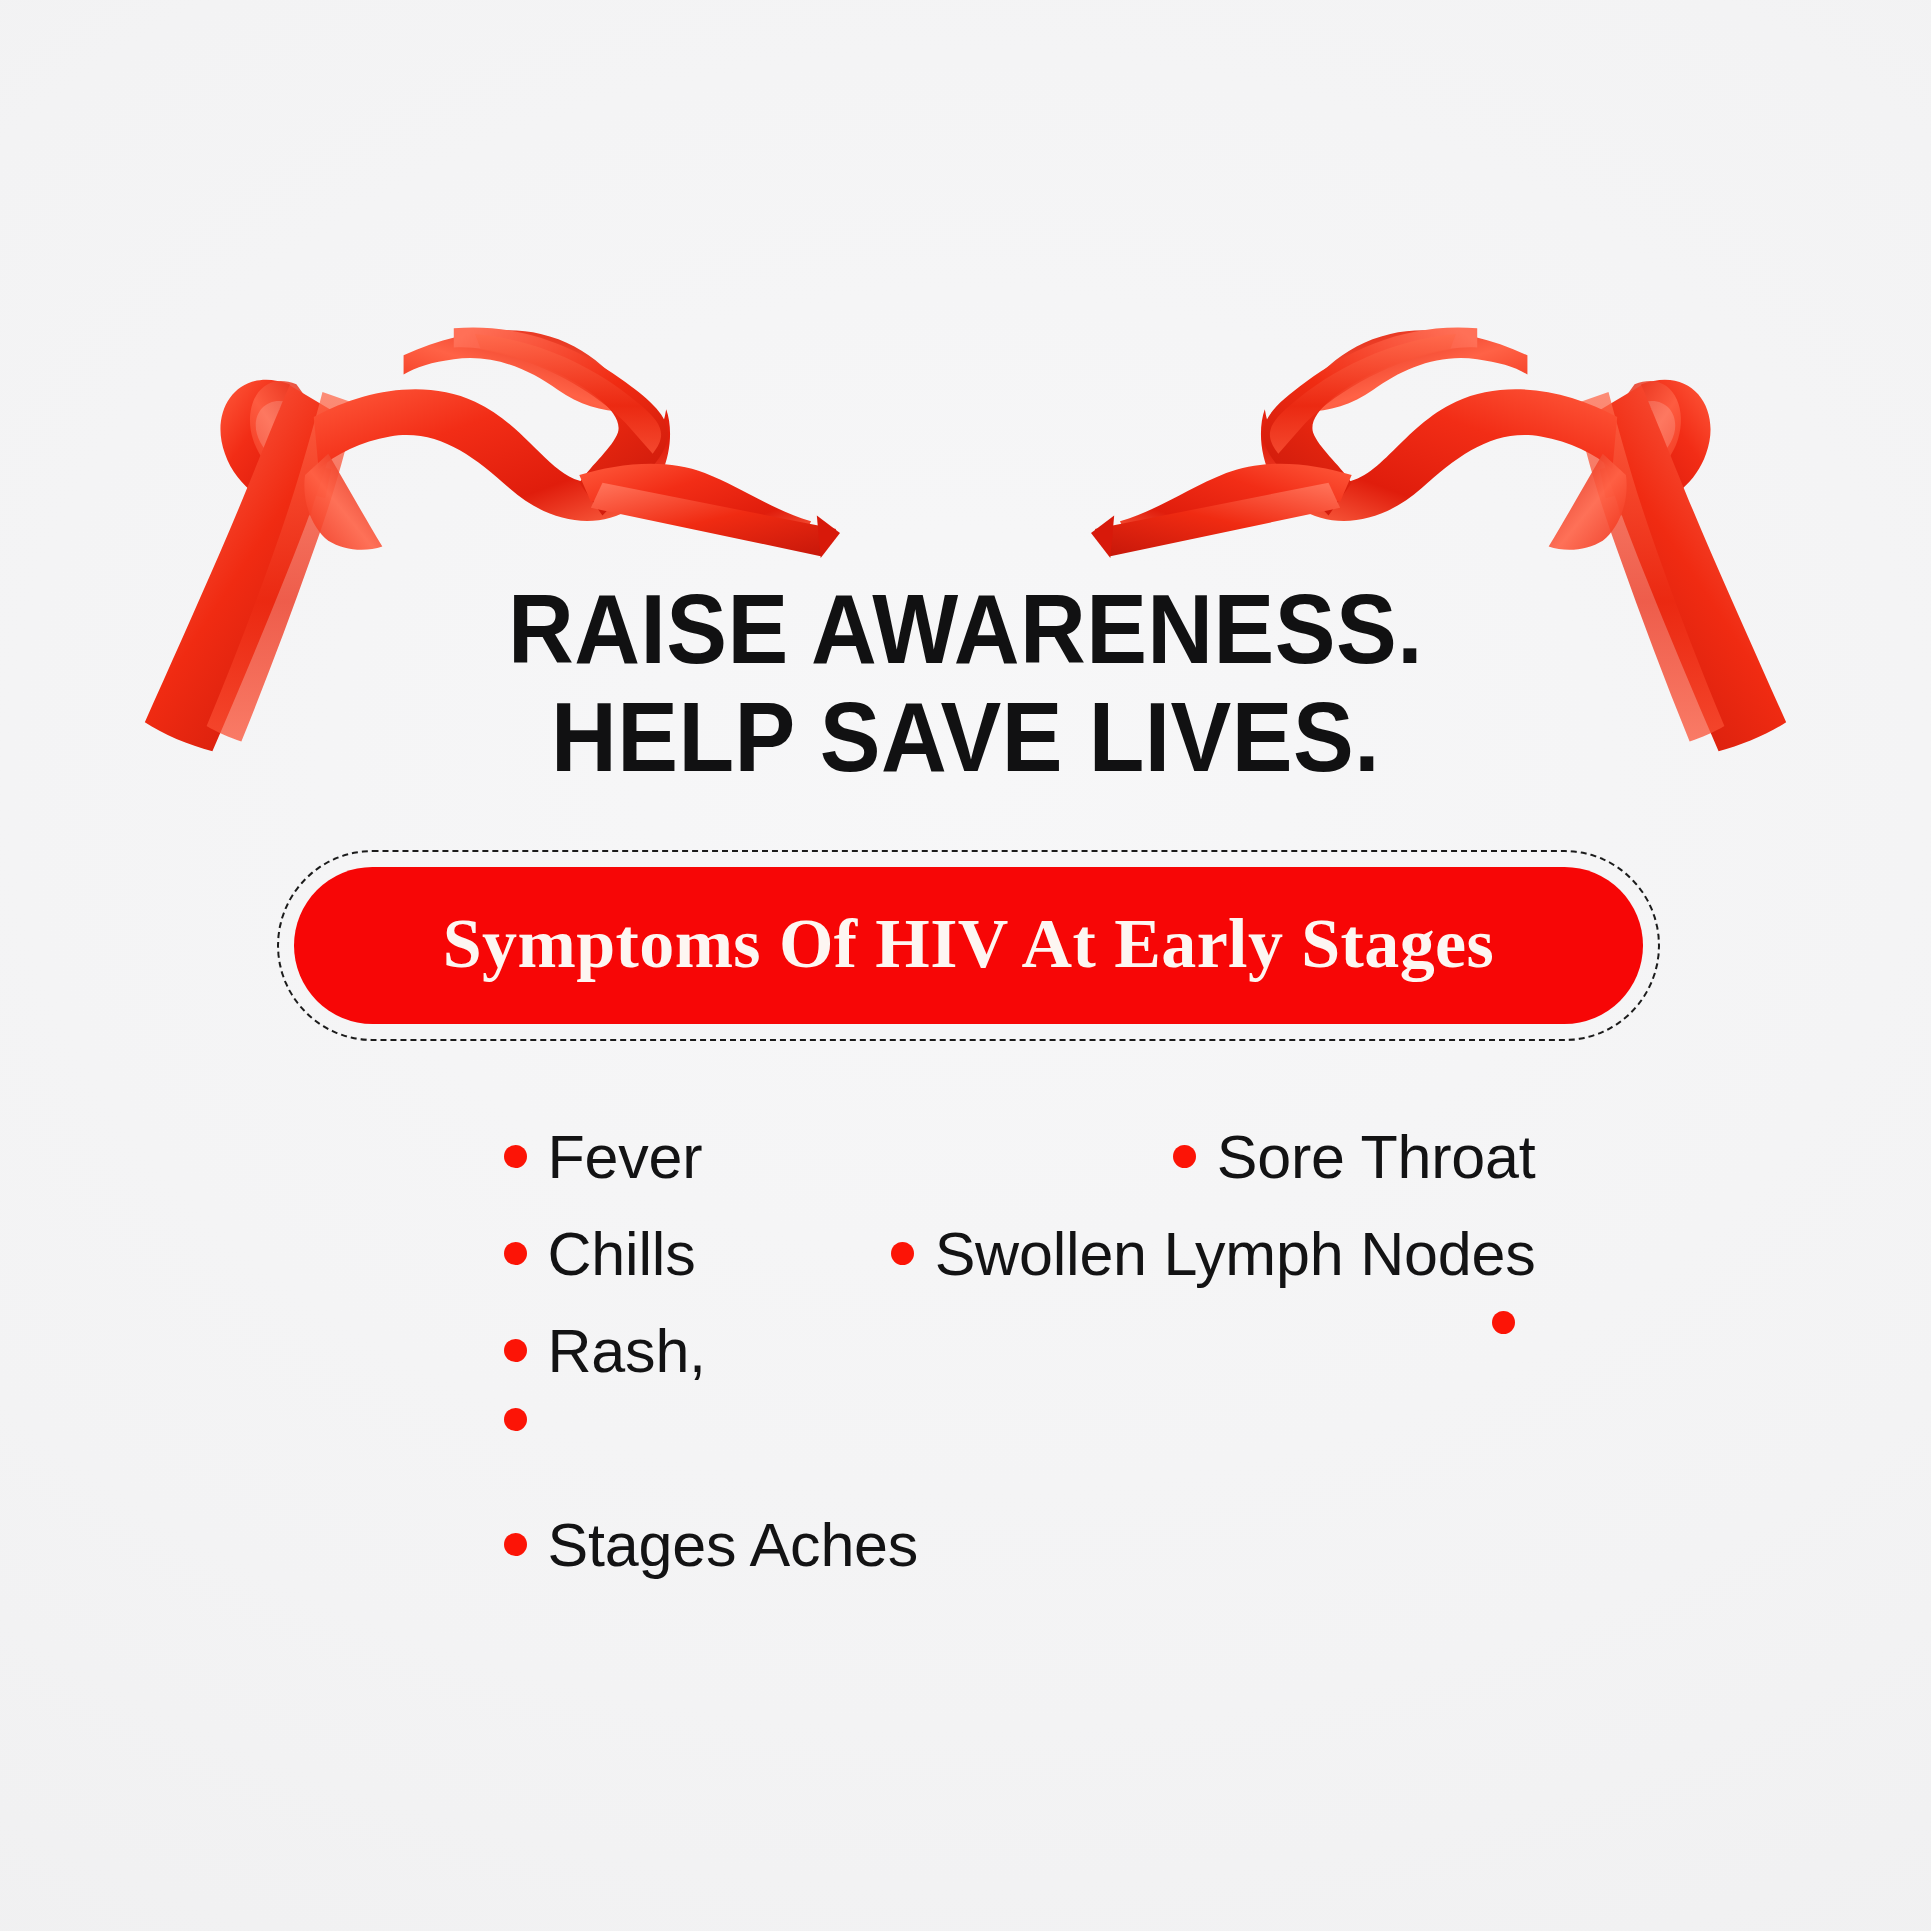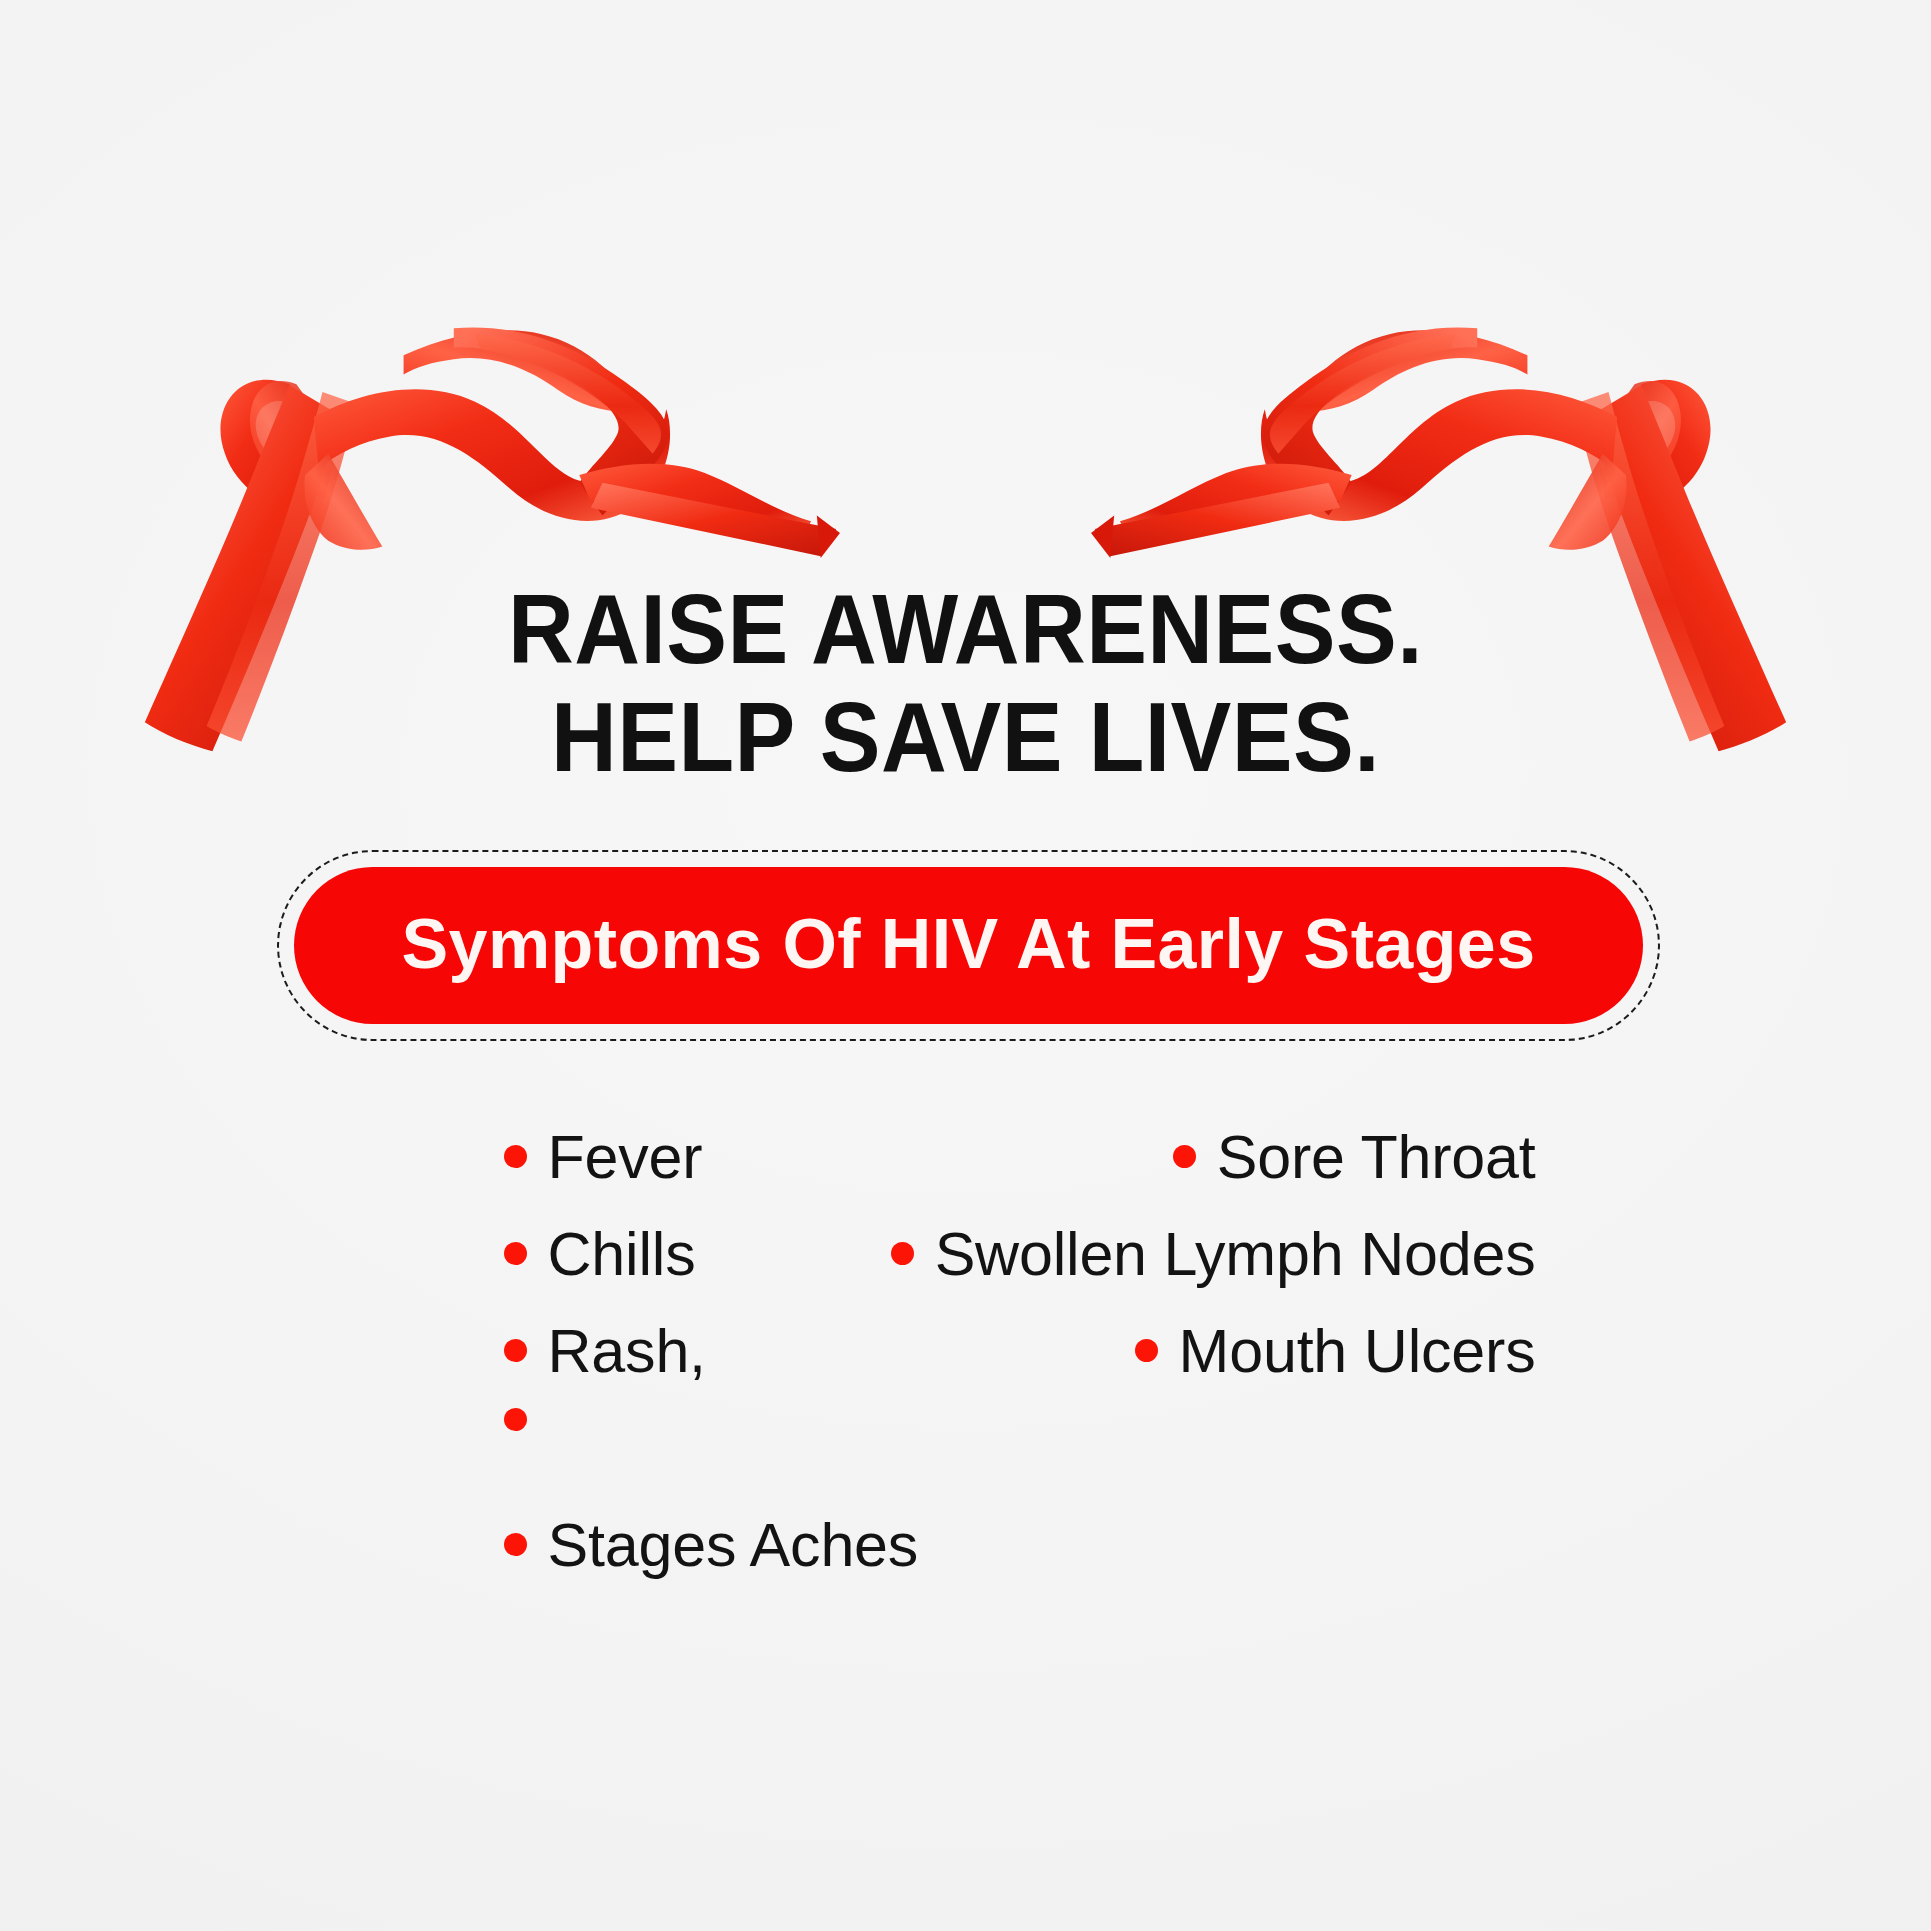--- a/index.html
+++ b/index.html
@@ -74,21 +74,21 @@
     right: 17.4px;
     bottom: 17.4px;
     background: #f70606;
     border-radius: 96px;
     display: flex;
     align-items: center;
     justify-content: center;
   }
   .banner-text {
     color: #fdf6f2;
-    font-family: Liberation Sans, sans-serif;
+    font-family: Liberation Serif, serif;
     font-weight: bold;
     font-size: 70px;
     letter-spacing: 0.4px;
     white-space: nowrap;
     margin-top: -3.9px;
   }
 
   
   .symptoms {
     position: absolute;
@@ -268,20 +268,19 @@
       <div class="item">
         <span class="bullet"></span>
         <span class="item-label">Sore Throat</span>
       </div>
       <div class="item">
         <span class="bullet"></span>
         <span class="item-label">Swollen Lymph Nodes</span>
       </div>
       <div class="item">
         <span class="bullet"></span>
-        <span class="item-label">Mouth Ulcers</span>
       </div>
     </div>
 
   </div>
 
 </div>
 
 
 </body></html>

